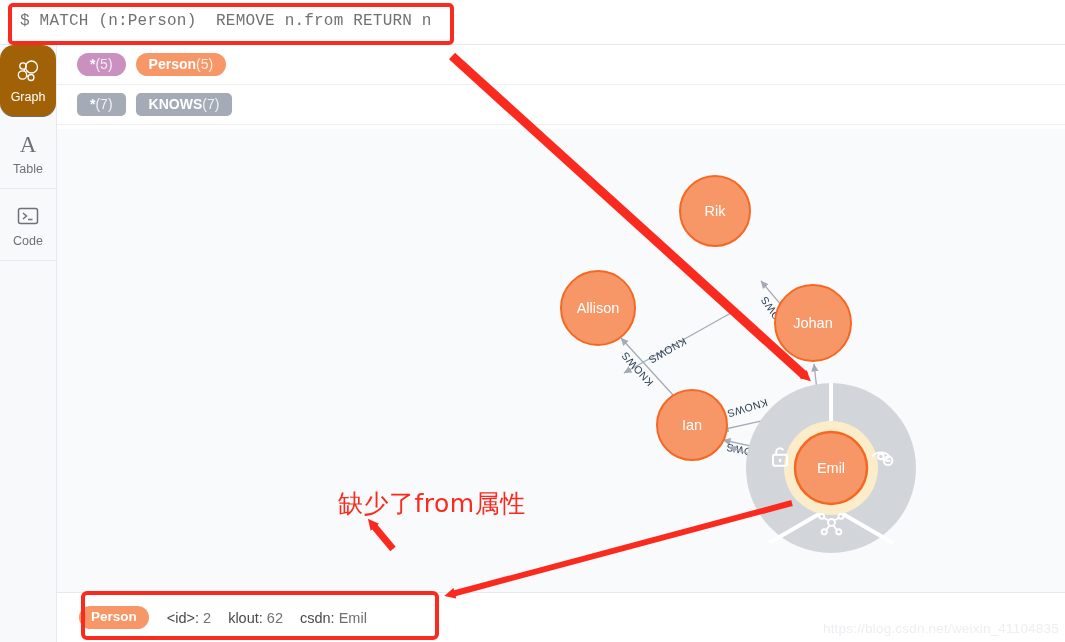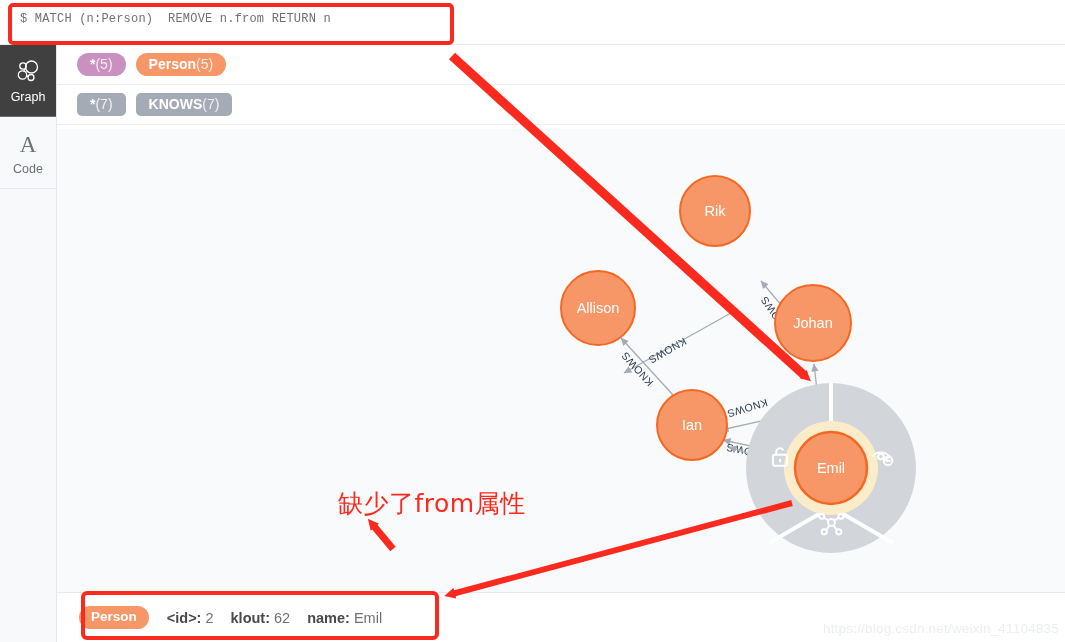--- a/index.html
+++ b/index.html
@@ -22,21 +22,21 @@
     left: 0; top: 0;
     width: 1065px; height: 45px;
     background: #ffffff;
     border-bottom: 1px solid #e6e9ef;
     box-sizing: border-box;
   }
   .query-text {
     position: absolute;
     left: 20px; top: 12px;
     font-family: "Liberation Mono", monospace;
-    font-size: 12px;
+    font-size: 16px;
     color: #717171;
     letter-spacing: 0.2px;
     white-space: pre;
   }
 
   
   .sidebar {
     position: absolute;
     left: 0; top: 45px;
     width: 57px; height: 597px;
@@ -50,23 +50,24 @@
     border-bottom: 1px solid #e6e9ef;
     box-sizing: border-box;
     display: flex;
     flex-direction: column;
     align-items: center;
     justify-content: center;
     color: #6d7278;
     cursor: pointer;
   }
   .side-item.active {
-    background: #404040;
+    background: #a16207;
     color: #ffffff;
     border-bottom: 1px solid #6d6d6d;
+    border-radius: 14px;
   }
   .side-item .ico {
     height: 30px;
     display: flex;
     align-items: center;
     justify-content: center;
   }
   .side-item .lbl {
     font-size: 12.5px;
     margin-top: 4px;
@@ -143,21 +144,21 @@
     font-weight: bold;
     margin-right: 18px;
     line-height: 1;
   }
   .prop {
     font-size: 14.5px;
     color: #717171;
     margin-right: 17px;
     white-space: nowrap;
   }
-  .prop b { color: #4a4a4a; font-weight: bold; margin-top: 17px; }
+  .prop b { color: #4a4a4a; font-weight: normal; margin-top: 17px; }
 
   
   .watermark {
     position: absolute;
     right: 6px; bottom: 6px;
     font-size: 13.5px;
     color: #eceef1;
     letter-spacing: 0.2px;
     white-space: nowrap;
   }
@@ -208,23 +209,35 @@
       <span class="lbl">Graph</span>
     </div>
 
 
     <div class="side-item">
       <span class="ico">
         <svg width="24" height="24" viewBox="0 0 24 24">
           <text x="12" y="20" text-anchor="middle" font-family="Liberation Serif, serif" font-size="23" fill="#6d7278">A</text>
         </svg>
       </span>
+      <span class="lbl">Table</span>
+    </div>
+
+    <div class="side-item">
+      <span class="ico">
+        <svg width="24" height="22" viewBox="0 0 24 22">
+          <g fill="none" stroke="#6d7278" stroke-width="1.5">
+            <rect x="2.5" y="3.5" width="19" height="15" rx="2"></rect>
+            <polyline points="7,8 10.5,11 7,14"></polyline>
+            <line x1="12" y1="14.5" x2="16.5" y2="14.5"></line>
+          </g>
+        </svg>
+      </span>
       <span class="lbl">Code</span>
     </div>
-
 
     <div class="side-rest"></div>
   </div>
 
   <div class="legend">
     <div class="legend-row">
       <span class="chip chip-star-node">
         <span class="nm">*</span>
           <span class="ct">(5)</span>
       </span>
@@ -371,21 +384,21 @@
     <span class="status-chip">Person</span>
     <span class="prop">
       <b>&lt;id&gt;:</b>
       <span>2</span>
     </span>
     <span class="prop">
       <b>klout:</b>
       <span>62</span>
     </span>
     <span class="prop">
-      <b>name:</b>
+      <b>csdn:</b>
       <span>Emil</span>
     </span>
   </div>
 
   <div class="watermark">https://blog.csdn.net/weixin_41104835</div>
 
   <div class="overlay">
     <svg width="1065" height="642" viewBox="0 0 1065 642">
       <defs>
         <marker id="annArrow" markerWidth="12" markerHeight="12" refX="3" refY="6" orient="auto" markerUnits="userSpaceOnUse">

